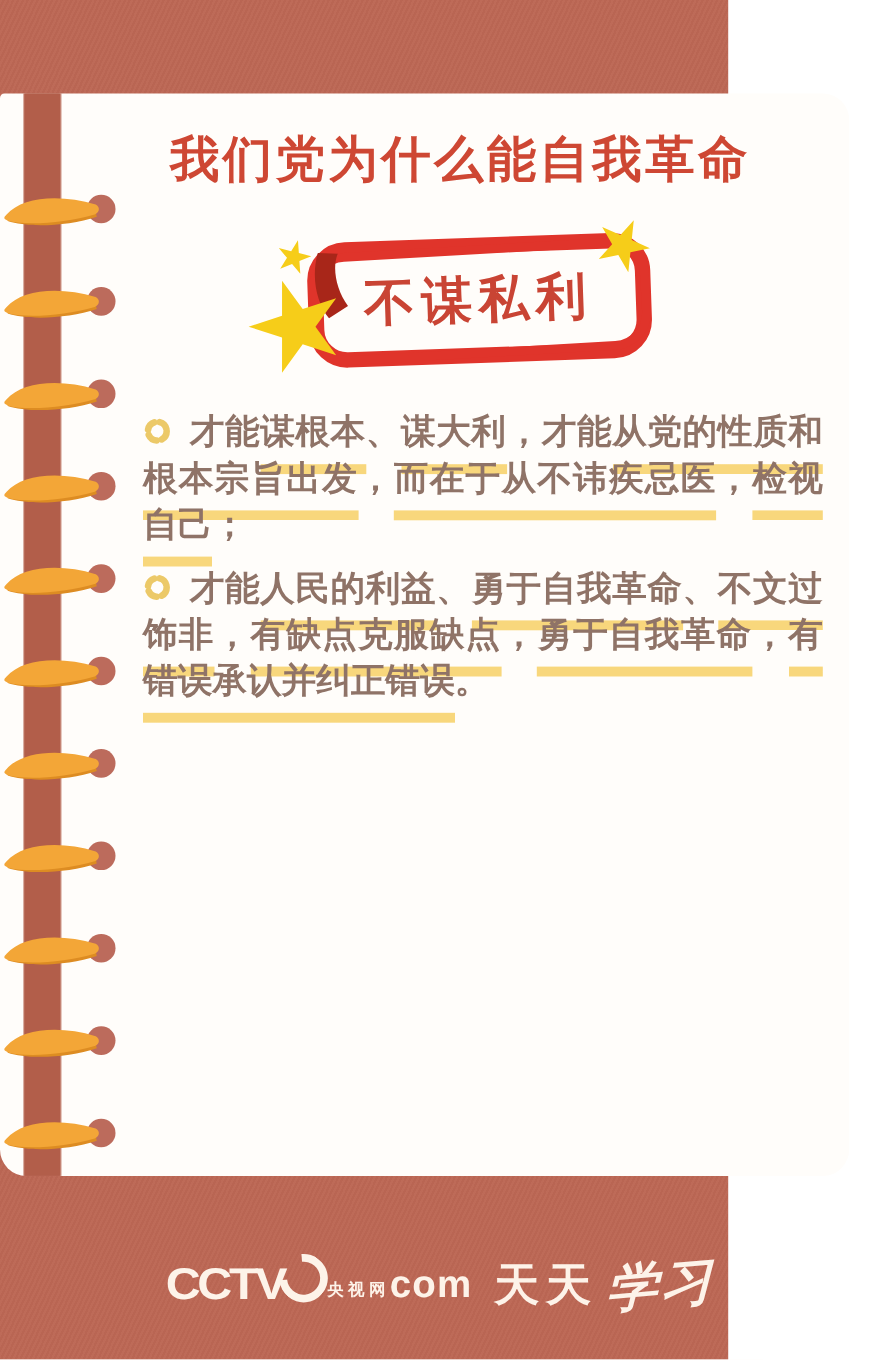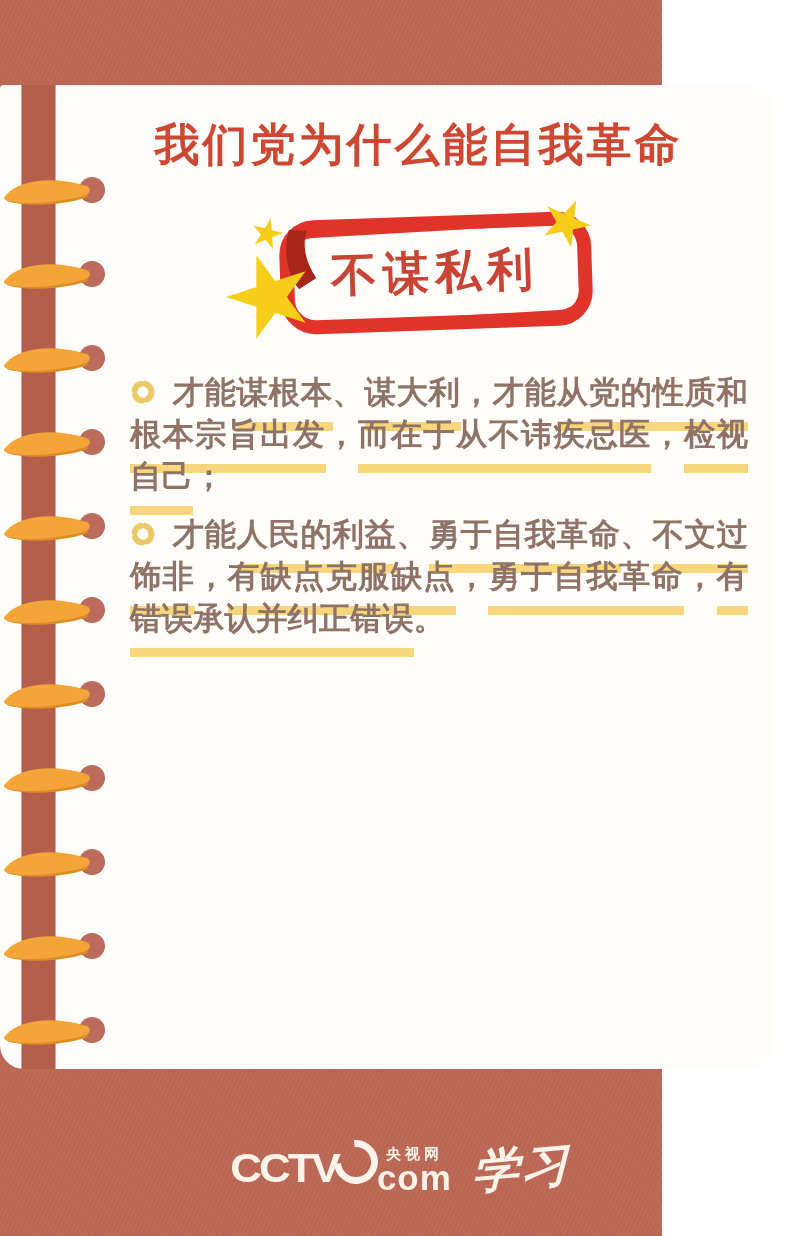--- a/index.html
+++ b/index.html
@@ -40,21 +40,21 @@
       -webkit-box-decoration-break:clone;box-decoration-break:clone;}
   .footer{position:absolute;left:0;top:1126px;width:800px;height:84px;z-index:2;
           display:flex;align-items:center;justify-content:center;gap:20px;
           color:#fdf3e9;}
   .cctv{display:flex;align-items:center;}
   .cctv-text{font-size:44px;font-weight:900;letter-spacing:-3px;
              transform:scaleY(.92);}
   .lens{width:30px;height:30px;border:7px solid #fdf3e9;border-radius:50%;
         margin:0 -5px 0 -4px;position:relative;top:-6px;
         border-left-color:transparent;transform:rotate(40deg);}
-  .cctv-col{display:flex;flex-direction:column;align-items:center;
+  .cctv-col{display:flex;flex-direction:row;align-items:flex-end;
             margin-left:4px;}
   .cctv-cn{font-size:15px;letter-spacing:4px;font-weight:700;}
   .cctv-com{font-size:35px;font-weight:800;line-height:28px;letter-spacing:1px;}
   .brand{display:flex;align-items:center;gap:8px;}
   .brand-tt{font-size:41px;font-weight:800;letter-spacing:6px;}
   .brand-xx{font-size:47px;font-weight:700;font-style:italic;
             transform:rotate(-5deg) skewX(-6deg);letter-spacing:2px;}
 </style>
 </head>
 <body>
@@ -155,17 +155,18 @@
   <div class="footer">
     <div class="cctv">
       <span class="cctv-text">CCTV</span>
       <span class="lens"></span>
       <span class="cctv-col">
         <span class="cctv-cn">央视网</span>
         <span class="cctv-com">com</span>
       </span>
     </div>
     <div class="brand">
+      <span class="brand-tt">天天</span>
       <span class="brand-xx">学习</span>
     </div>
   </div>
 
 </div>
 
 </body></html>

